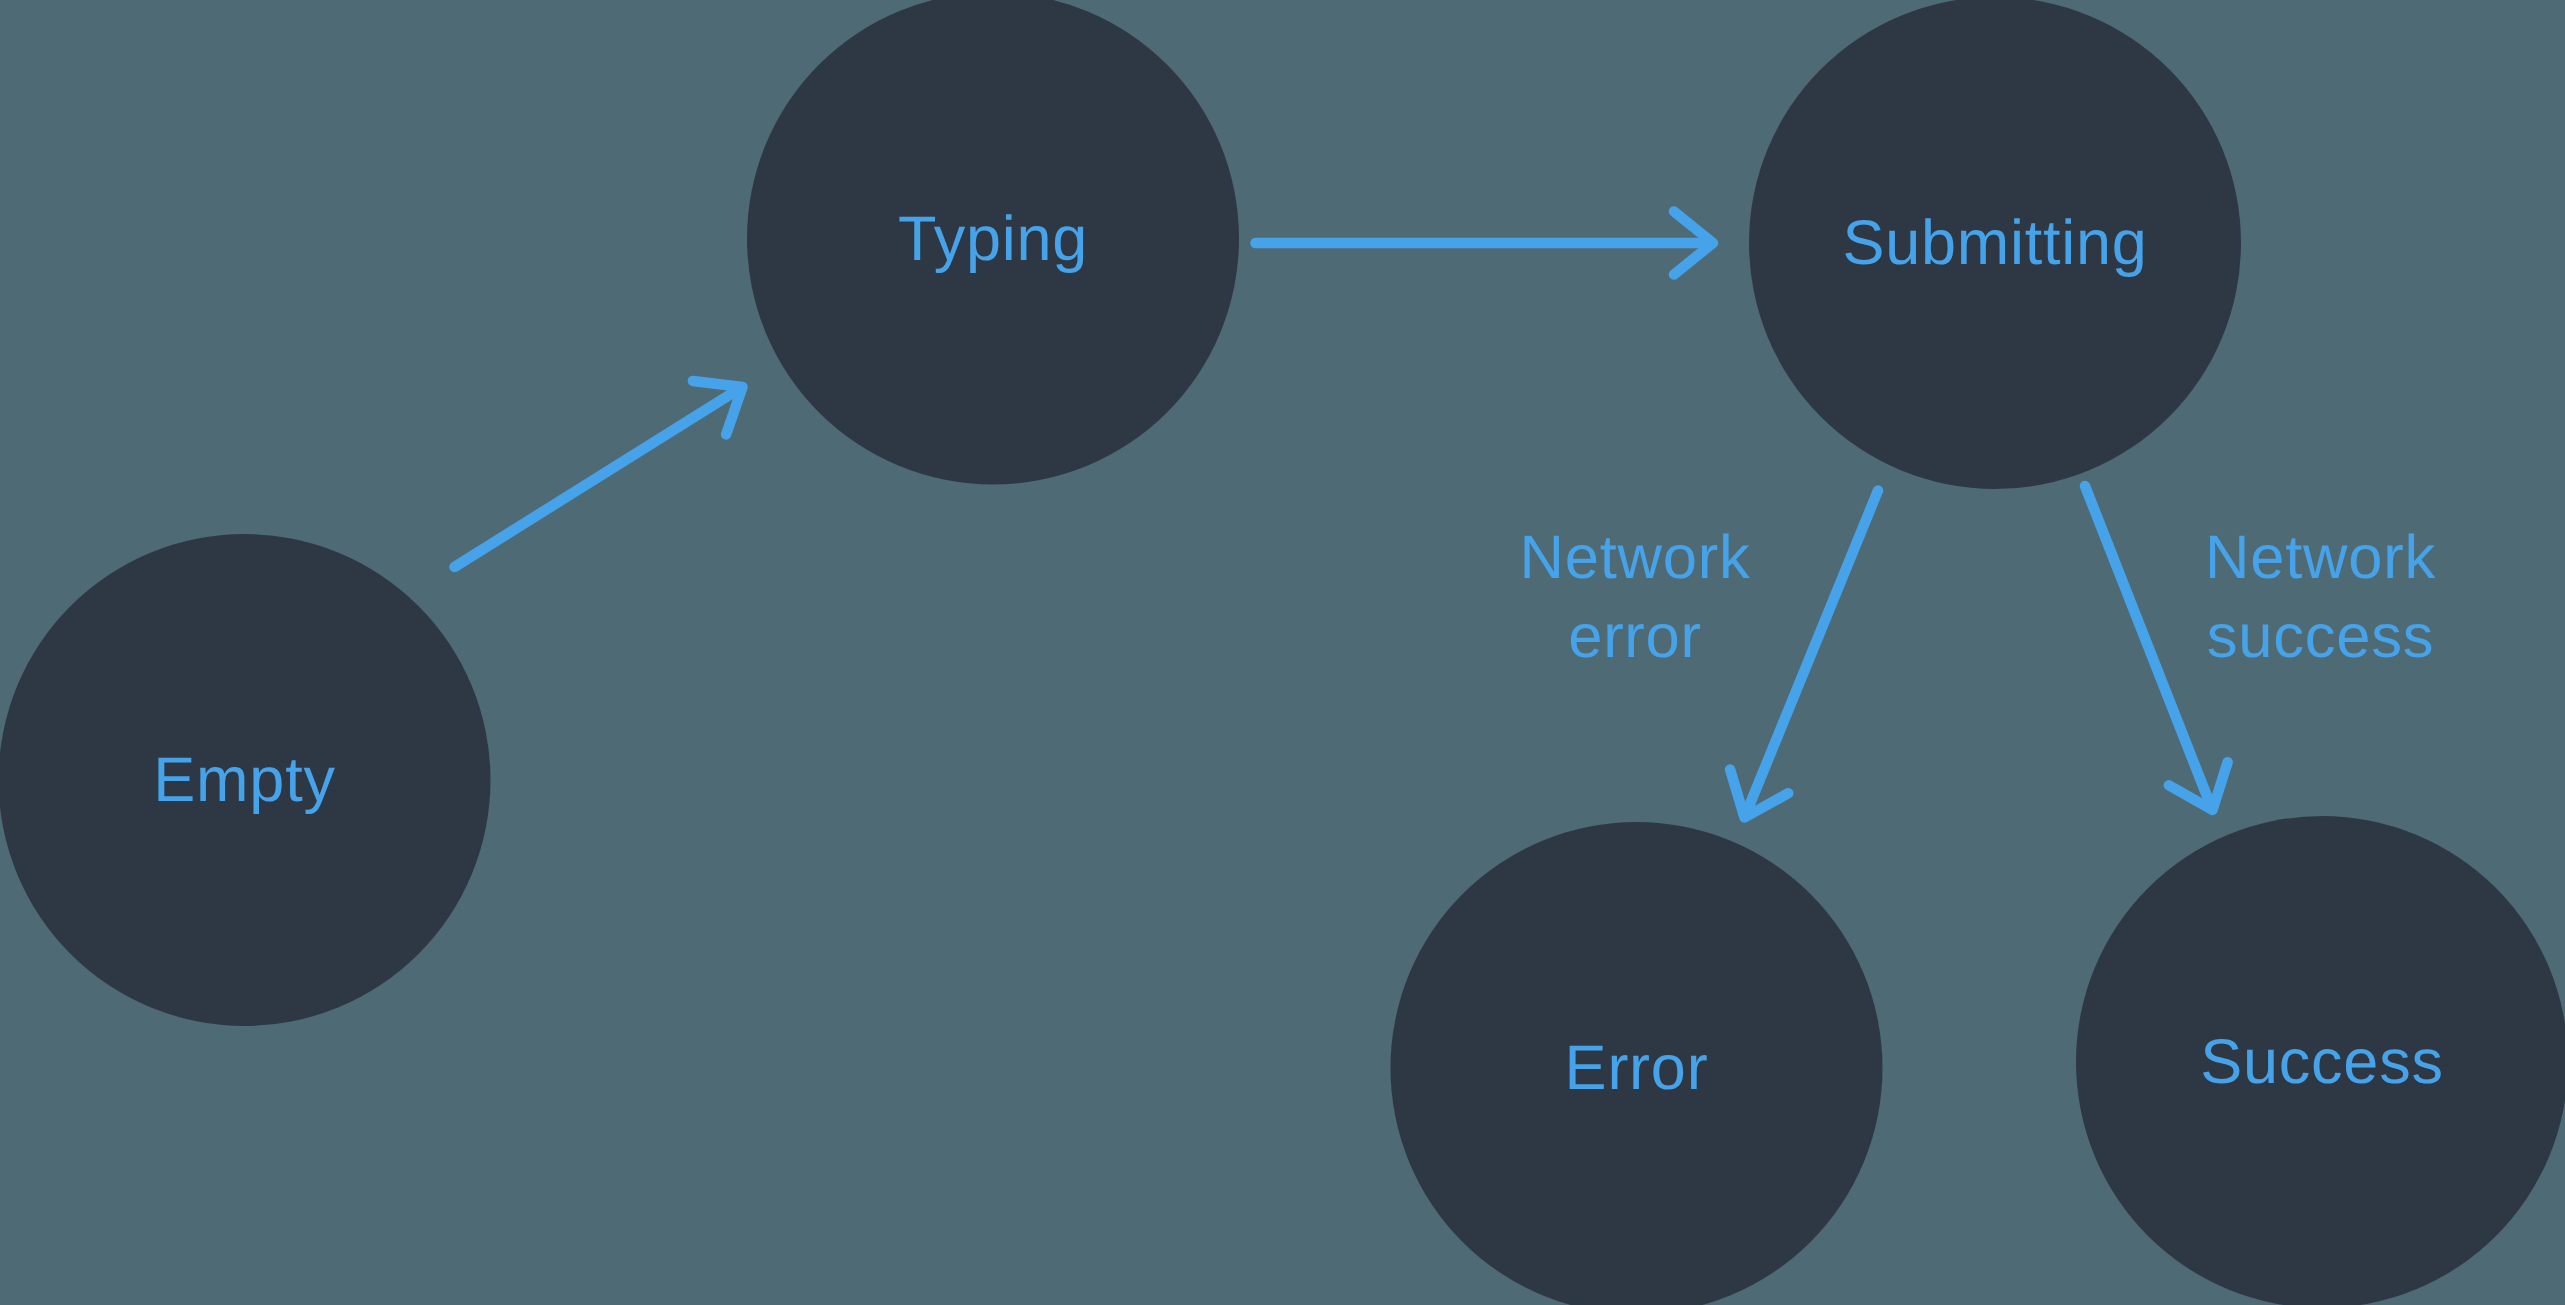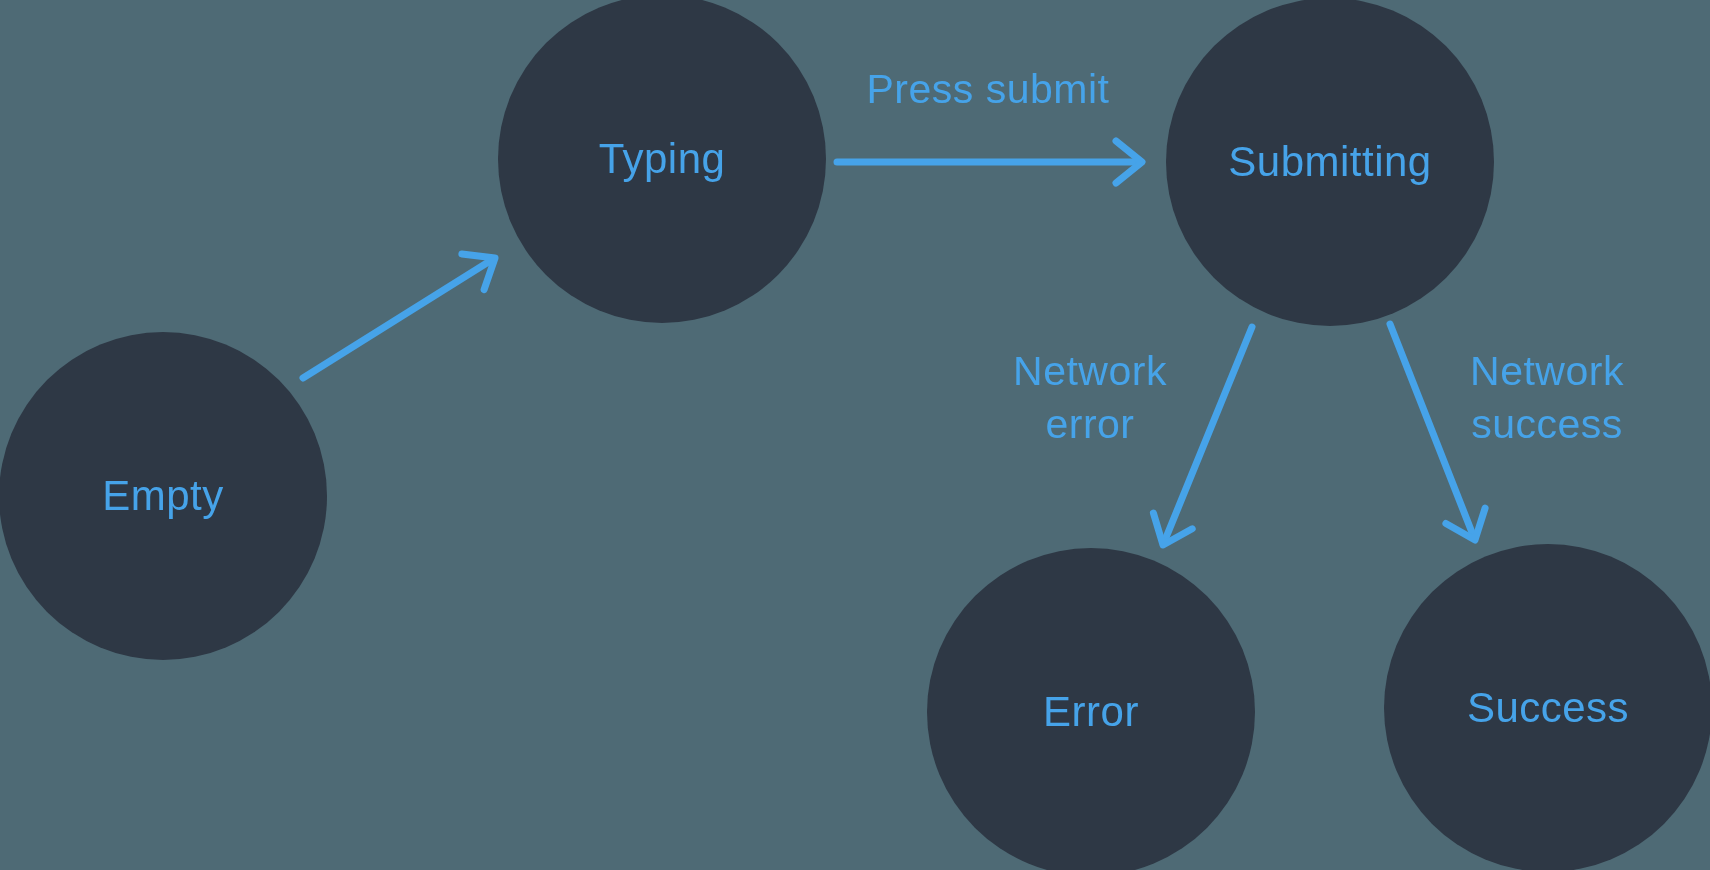--- a/index.html
+++ b/index.html
@@ -36,21 +36,21 @@
     height: 328px;
     border-radius: 50%;
     background: #2e3845;
     display: flex;
     align-items: center;
     justify-content: center;
     color: #46a3e9;
     font-size: 42px;
     letter-spacing: 0.5px;
   }
-  .state-empty      { left: -1px;   top: 332px; text-align: right; }
+  .state-empty      { left: -1px;   top: 356px; text-align: right; }
   .state-typing     { left: 498px;  top: -5px;  }
   .state-submitting { left: 1166px; top: -2px;  }
   .state-error      { left: 927px;  top: 548px; }
   .state-success    { left: 1384px; top: 544px; }
 
   .edge-label {
     position: absolute;
     color: #46a3e9;
     font-size: 41px;
     line-height: 53px;
@@ -105,23 +105,20 @@
 
   <div class="state state-error">
     <span>Error</span>
   </div>
 
   <div class="state state-success">
     <span>Success</span>
   </div>
 
 
-  <div class="edge-label label-press-submit">
-    <div>Press submit</div>
-  </div>
 
   <div class="edge-label label-network-error">
     <div>Network</div>
     <div>error</div>
   </div>
 
   <div class="edge-label label-network-success">
     <div>Network</div>
     <div>success</div>
   </div>

